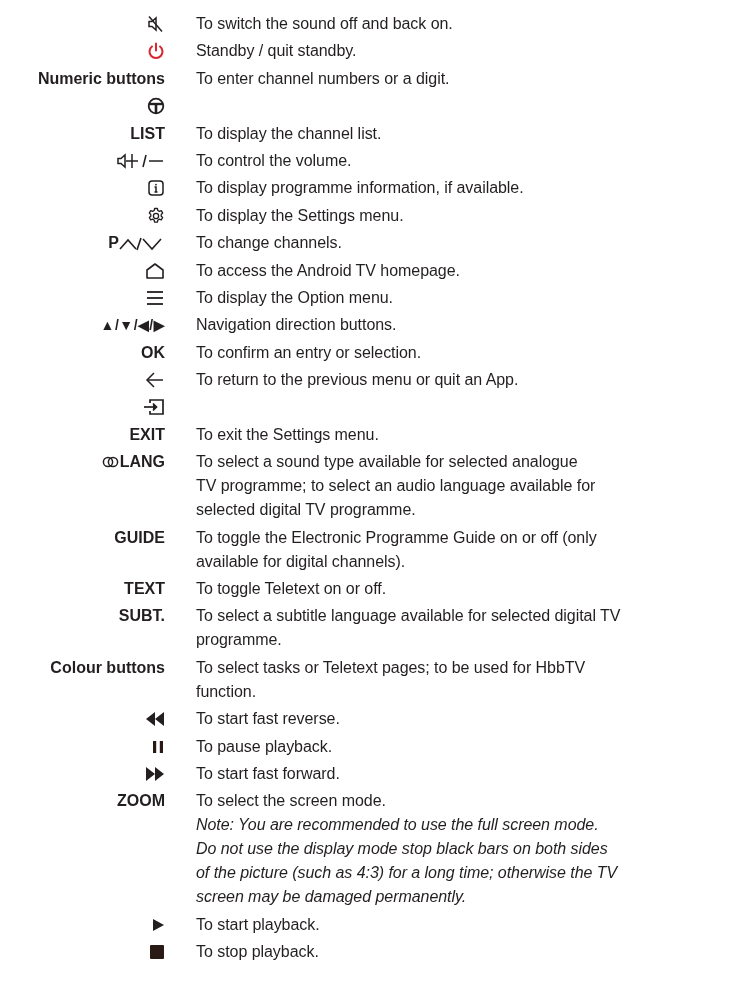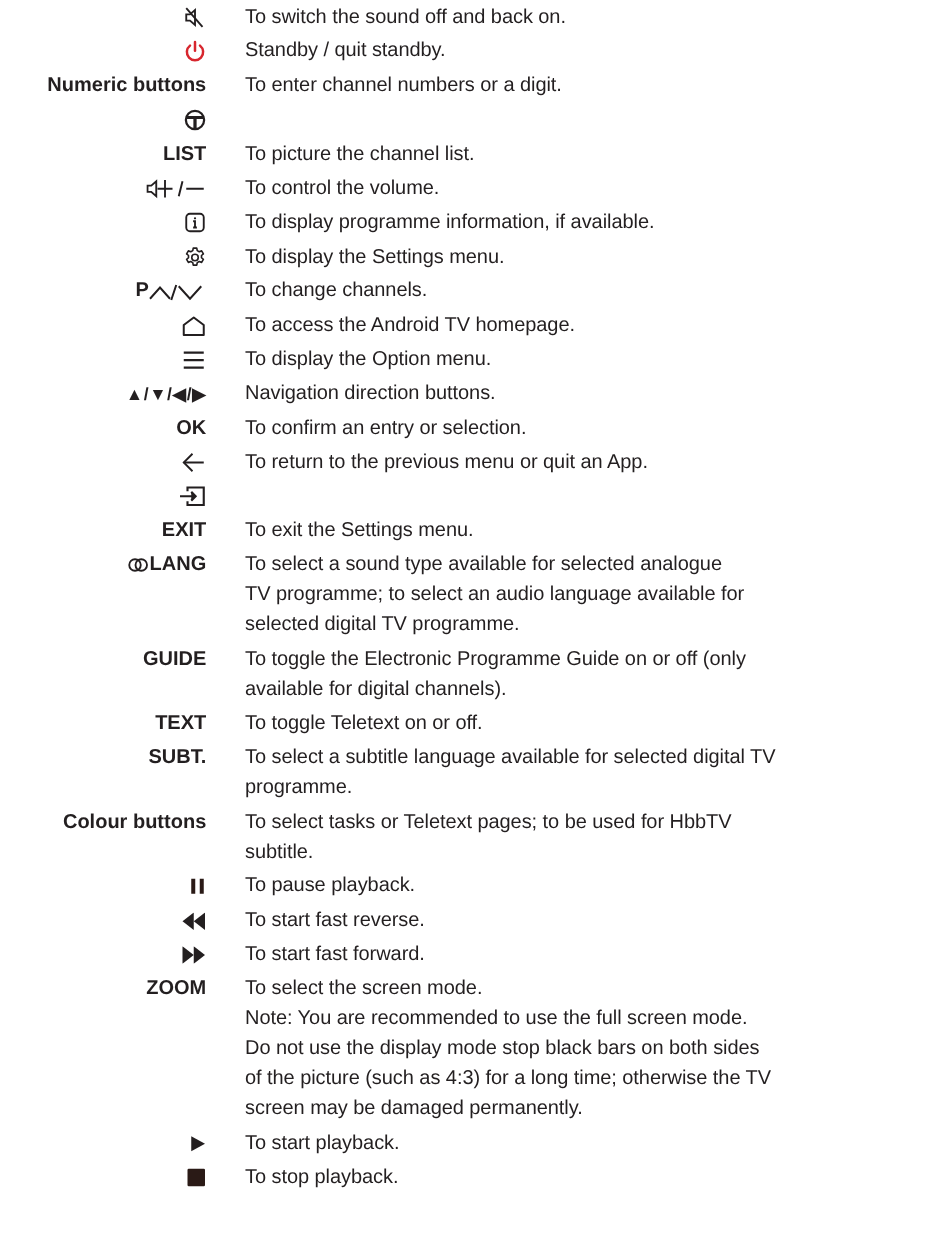--- a/index.html
+++ b/index.html
@@ -13,21 +13,21 @@
       overflow: hidden;
       font-family: "Liberation Sans", sans-serif;
       color: #231f20;
       font-size: 16px;
     }
     .list {
       position: absolute;
       left: 0;
       top: 0;
       width: 756px;
-      padding-top: 2px;
+      padding-top: 12px;
     }
     .row {
       display: flex;
       align-items: flex-start;
       line-height: 24px;
       margin-bottom: 3.4px;
     }
     .key {
       width: 165px;
       flex: 0 0 165px;
@@ -40,21 +40,21 @@
       align-items: center;
       height: 24px;
     }
     .desc {
       margin-left: 31px;
       width: 556px;
       font-size: 16px;
       letter-spacing: -0.05px;
     }
     .desc .line { display: block; }
-    .desc .note { display: block; }
+    .desc .note { font-style: italic; display: block; }
     .icon { display: inline-flex; align-items: center; justify-content: center; }
     .icon svg { display: block; }
   </style>
 </head>
 <body>
 
 <div class="list">
 
   <div class="row">
     <div class="key">
@@ -103,21 +103,21 @@
         </svg>
       </span>
     </div>
   </div>
 
   <div class="row">
     <div class="key">
       <span>LIST</span>
     </div>
     <div class="desc">
-      <span class="line">To picture the channel list.</span>
+      <span class="line">To display the channel list.</span>
     </div>
   </div>
 
   <div class="row">
     <div class="key">
       <span class="icon">
         <svg width="48" height="18" viewBox="0 0 48 18" fill="none" stroke="#231f20" stroke-width="1.5">
           <path d="M1 6.5h3l4-3.5v12l-4-3.5H1z"></path>
           <line x1="9" y1="9" x2="21" y2="9"></line>
           <line x1="15" y1="2" x2="15" y2="16"></line>
@@ -302,49 +302,49 @@
       <span class="line">programme.</span>
     </div>
   </div>
 
   <div class="row">
     <div class="key">
       <span>Colour buttons</span>
     </div>
     <div class="desc">
       <span class="line">To select tasks or Teletext pages; to be used for HbbTV</span>
-      <span class="line">subtitle.</span>
+      <span class="line">function.</span>
+    </div>
+  </div>
+
+  <div class="row">
+    <div class="key">
+      <span class="icon">
+        <svg width="20" height="14" viewBox="0 0 20 14" fill="#231f20">
+          <path d="M10 0v14L1 7z"></path>
+          <path d="M19 0v14l-9-7z"></path>
+        </svg>
+      </span>
+    </div>
+    <div class="desc">
+      <span class="line">To start fast reverse.</span>
     </div>
   </div>
 
   <div class="row">
     <div class="key">
       <span class="icon">
         <svg width="14" height="14" viewBox="0 0 14 14" fill="#2a1a16">
           <rect x="2" y="1" width="3.2" height="12"></rect>
           <rect x="8.8" y="1" width="3.2" height="12"></rect>
         </svg>
       </span>
     </div>
     <div class="desc">
       <span class="line">To pause playback.</span>
-    </div>
-  </div>
-
-  <div class="row">
-    <div class="key">
-      <span class="icon">
-        <svg width="20" height="14" viewBox="0 0 20 14" fill="#231f20">
-          <path d="M10 0v14L1 7z"></path>
-          <path d="M19 0v14l-9-7z"></path>
-        </svg>
-      </span>
-    </div>
-    <div class="desc">
-      <span class="line">To start fast reverse.</span>
     </div>
   </div>
 
   <div class="row">
     <div class="key">
       <span class="icon">
         <svg width="20" height="14" viewBox="0 0 20 14" fill="#231f20">
           <path d="M1 0v14l9-7z"></path>
           <path d="M10 0v14l9-7z"></path>
         </svg>

